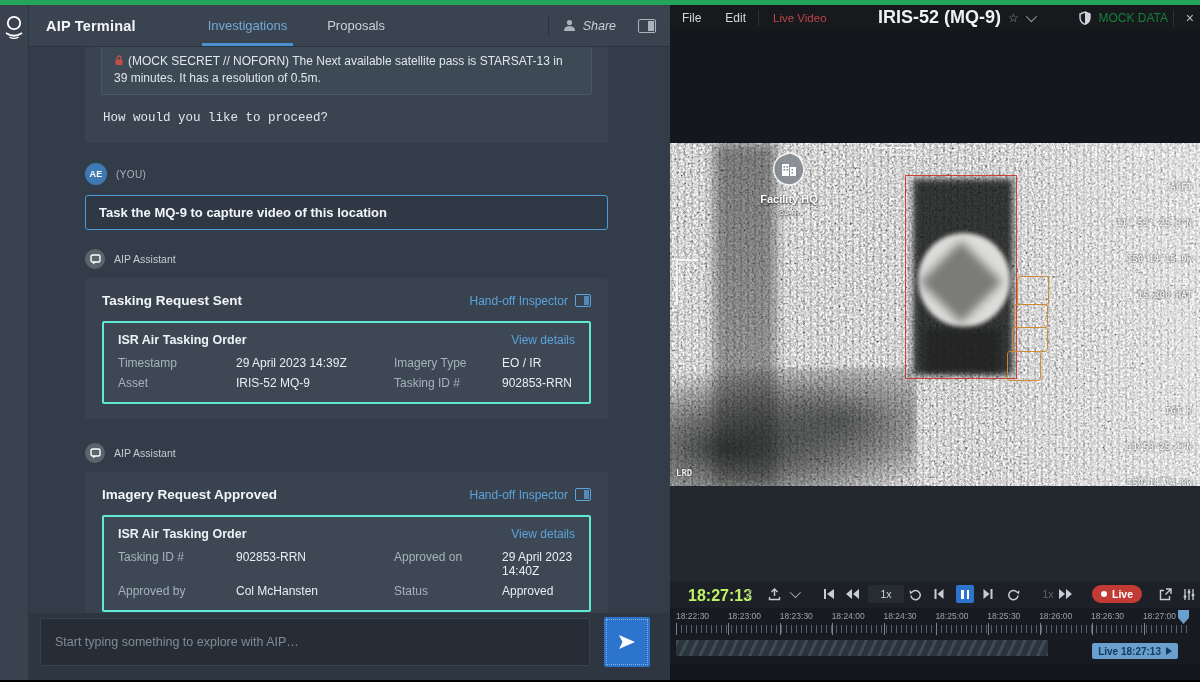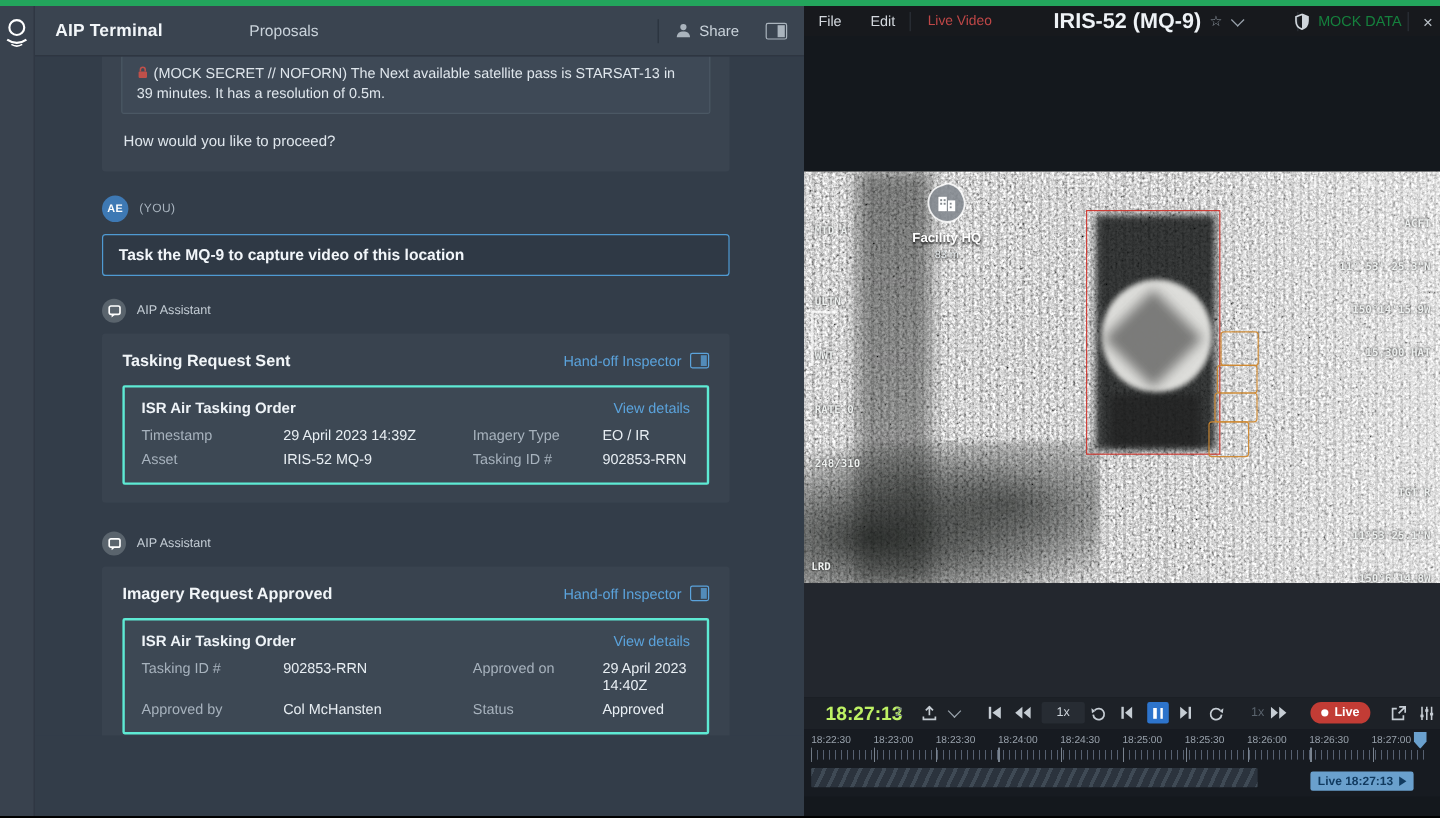--- a/index.html
+++ b/index.html
@@ -14,31 +14,31 @@
   
   .lheader{position:absolute;left:29px;top:5px;width:641px;height:42px;background:#3a4450;z-index:15;
            display:flex;align-items:center;border-bottom:1px solid #2c343f;box-sizing:border-box;}
   .app-title{font-size:14.5px;font-weight:bold;color:#f2f6f9;margin-left:17px;letter-spacing:.2px;}
   .tabs{display:flex;margin-left:52px;height:100%;}
   .tab{position:relative;display:flex;align-items:center;padding:0 20px;font-size:13px;color:#c9d2da;cursor:pointer;}
   .tab.active{color:#73a9d8;}
   .tab.active::after{content:"";position:absolute;left:14px;right:14px;bottom:0;height:3px;background:#4a8fd0;}
   .hdr-right{margin-left:auto;display:flex;align-items:center;margin-right:14px;}
   .vdiv{width:1px;height:20px;background:#2a323d;margin:0 14px;}
-  .share{display:flex;align-items:center;gap:7px;font-size:12.5px;color:#c9d2da;}
+  .share{display:flex;align-items:center;gap:7px;font-size:12.5px;color:#c9d2da;font-style:italic;}
   .panel-ic{width:16px;height:12px;border:1.5px solid #aab4bd;border-radius:2px;margin-left:22px;position:relative;}
   .panel-ic::after{content:"";position:absolute;right:1px;top:1px;bottom:1px;width:6px;background:#aab4bd;}
   
   .chat{position:absolute;left:29px;top:47px;width:641px;height:566px;background:#333d49;overflow:hidden;
         padding:0 62px 0 56px;box-sizing:border-box;}
   .card-top{background:#3a4450;border-radius:3px;padding:14px 16px;margin-top:-16px;}
   .secret-box{border:1px solid #4b5864;background:#3e4956;border-radius:2px;padding:7px 12px;
               font-size:12px;color:#dfe6ec;line-height:17px;}
   .lock{display:inline-block;vertical-align:-1px;margin-right:4px;}
-  .proceed{margin-top:16px;font-size:12.5px;color:#dfe6ec;padding-left:2px;padding-bottom:4px;}
+  .proceed{margin-top:16px;font-size:12.5px;color:#dfe6ec;padding-left:2px;padding-bottom:4px;font-family:Liberation Mono, monospace;}
   .user-row{margin-top:20px;display:flex;align-items:center;gap:9px;}
   .avatar{width:22px;height:22px;border-radius:50%;background:#3e79b4;color:#fff;font-size:9px;font-weight:bold;
           display:flex;align-items:center;justify-content:center;letter-spacing:.3px;}
   .you{font-size:10px;color:#a9b4bf;letter-spacing:.4px;}
   .user-msg{margin-top:10px;border:1px solid #4f9ad2;background:#2f3945;border-radius:3px;padding:9px 13px;
             font-size:13px;font-weight:bold;color:#f2f6fa;}
   .asst-row{margin-top:19px;display:flex;align-items:center;gap:9px;}
   .asst-ic{width:20px;height:20px;border-radius:50%;background:#5a646d;display:flex;align-items:center;justify-content:center;}
   .asst-label{font-size:10.5px;color:#c3ccd4;}
   .tcard{margin-top:9px;background:#39434f;border-radius:3px;padding:15px 17px;}
@@ -149,20 +149,23 @@
     <svg class="logo" width="22" height="26" viewBox="0 0 22 26">
       <circle cx="11" cy="9" r="6.2" fill="none" stroke="#fff" stroke-width="1.8"></circle>
       <path d="M3 19 Q11 24.5 19 19" fill="none" stroke="#fff" stroke-width="1.8"></path>
       <path d="M6.5 23 Q11 25.8 15.5 23" fill="none" stroke="#fff" stroke-width="1.4"></path>
     </svg>
   </div>
 
   <div class="lheader">
     <div class="app-title">AIP Terminal</div>
     <div class="tabs">
+      <div class="tab active">
+          <span>Investigations</span>
+        </div>
       <div class="tab">
           <span>Proposals</span>
         </div>
     </div>
     <div class="hdr-right">
       <div class="vdiv"></div>
       <div class="share">
         <svg width="13" height="13" viewBox="0 0 13 13">
           <circle cx="6.5" cy="3.6" r="2.6" fill="#aab4bd"></circle>
           <path d="M1 12 C1 8.6 3.4 7.2 6.5 7.2 C9.6 7.2 12 8.6 12 12 Z" fill="#aab4bd"></path>
@@ -256,20 +259,28 @@
           <div class="fval">29 April 2023 14:40Z</div>
           <div class="flabel">Approved by</div>
           <div class="fval">Col McHansten</div>
           <div class="flabel">Status</div>
           <div class="fval">Approved</div>
         </div>
       </div>
     </div>
   </div>
 
+  <div class="chat-footer">
+    <input class="chat-input" value="" placeholder="Start typing something to explore with AIP…" style="">
+    <button class="send">
+      <svg width="18" height="16" viewBox="0 0 18 16">
+        <path d="M1 1 L17 8 L1 15 L4.5 8 Z" fill="#fff"></path>
+      </svg>
+    </button>
+  </div>
 
   <div class="right">
     <div class="menubar">
       <div class="mitem">File</div>
       <div class="mitem">Edit</div>
       <div class="mdiv"></div>
       <div class="livevideo">Live Video</div>
       <div class="title-grp">
         <div class="vtitle">IRIS-52 (MQ-9)</div>
         <div class="star">☆</div>
@@ -299,37 +310,30 @@
       </svg>
       <div class="vlayer streaks"></div>
       <div class="blob" style="left:44px;top:0;width:62px;height:343px;background:linear-gradient(rgba(28,30,28,.5),rgba(28,30,28,.32));filter:blur(6px);"></div>
       <div class="blob" style="left:-24px;top:225px;width:270px;height:135px;background:radial-gradient(ellipse at 30% 60%,rgba(22,25,23,.78),rgba(22,25,23,0) 70%),radial-gradient(ellipse at 72% 38%,rgba(22,25,23,.6),rgba(22,25,23,0) 65%);filter:blur(2px);"></div>
       <div class="vlayer brighten"></div>
       <div class="blob" style="left:243px;top:36px;width:100px;height:196px;background:rgba(10,12,12,.8);filter:blur(3px);"></div>
       <div class="blob" style="left:248px;top:90px;width:92px;height:94px;background:rgba(236,236,232,.92);border-radius:50%;filter:blur(2px);"></div>
       <div class="blob" style="left:262px;top:110px;width:58px;height:58px;background:rgba(25,25,25,.5);transform:rotate(45deg);filter:blur(5px);"></div>
       <div class="blob" style="left:255px;top:186px;width:75px;height:44px;background:rgba(28,28,28,.6);filter:blur(3px);"></div>
 
-      <div class="hudtxt" style="left:9px;top:13px;">
-        <div style="margin-bottom:14px;">MTD A</div>
-        <div>ULTN</div>
-        <div>WWT</div>
-        <div>RATE 0</div>
-        <div>248/310</div>
-      </div>
       <div class="hudtxt hud-tr" style="right:8px;top:14px;">
         <div>ACFT</div>
         <div>11° 53' 25.3"N</div>
         <div>150°14'15.9W</div>
         <div>15,300 HAT</div>
       </div>
       <div class="hudtxt hud-br" style="right:8px;top:238px;">
         <div>TGT R</div>
         <div>11°53'25.1"N</div>
-        <div>150°6'14.8W</div>
+        <div>150°14'14.8W</div>
         
         
         
         
         
       </div>
       <div class="hudtxt" style="left:6px;top:303px;line-height:11px;">
         <div>LRD</div>
         
       </div>

